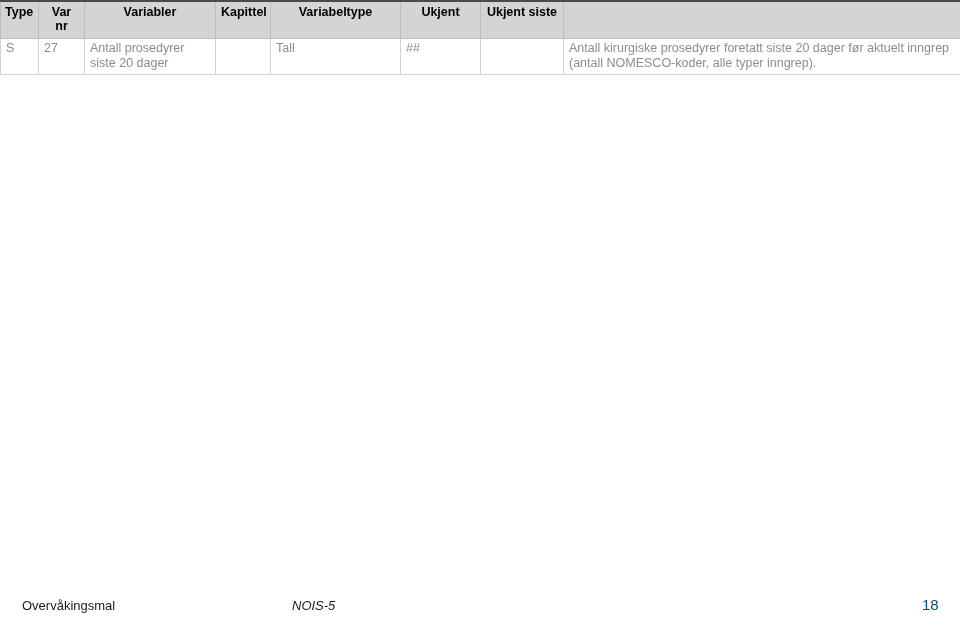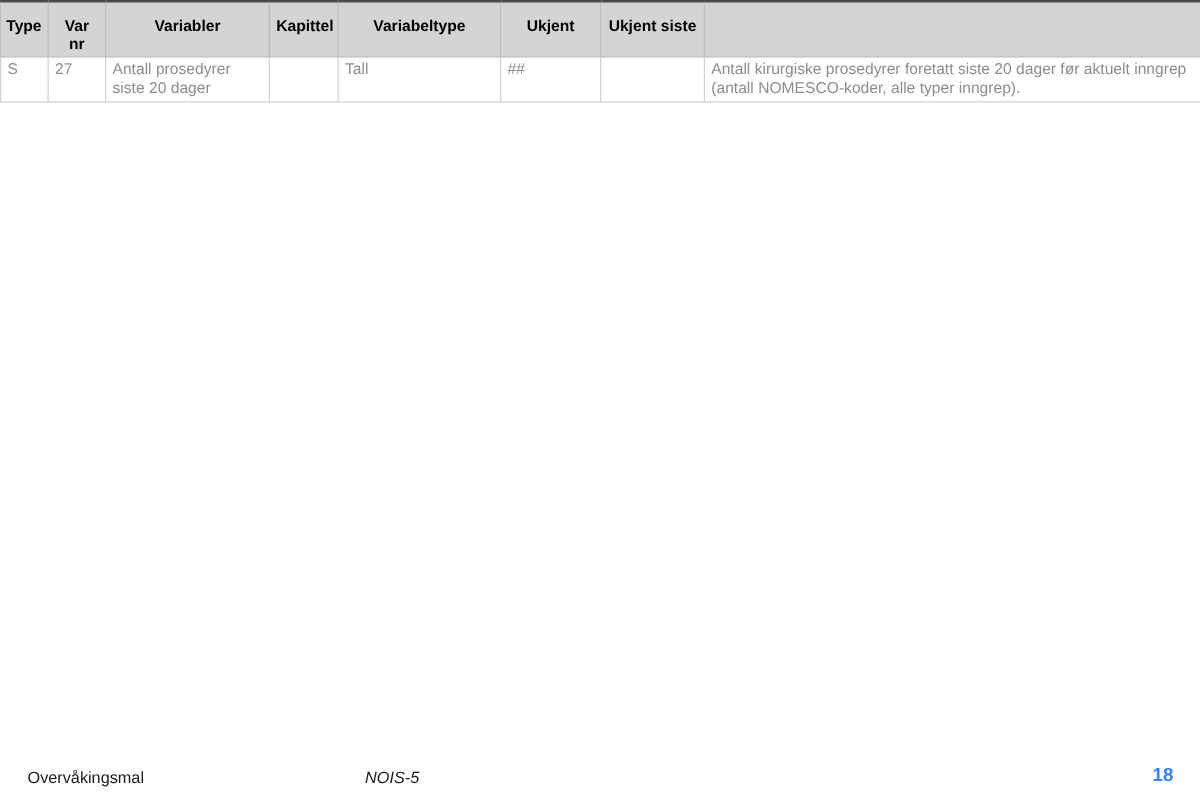--- a/index.html
+++ b/index.html
@@ -37,21 +37,21 @@
     color: #000000;
     font-size: 12.5px;
     font-weight: bold;
     line-height: 14px;
     text-align: center;
     height: 37px;
     border-top: 2px solid #4a4a4a;
     border-bottom: 1px solid #c2c2c2;
     border-left: 1px solid #bdbdbd;
     border-right: 1px solid #bdbdbd;
-    padding-top: 12px;
+    padding-top: 3px;
     margin-left: 47px;
   }
   #variable-table thead th.th-left {
     text-align: left;
     padding-left: 4px;
   }
   #variable-table tbody td {
     background: #ffffff;
     color: #8d8d8d;
     font-size: 12.5px;
@@ -65,21 +65,21 @@
   .c-kapittel  { width: 55px; }
   .c-vartype   { width: 130px; }
   .c-format    { width: 80px; }
   .c-ukjent    { width: 83px; }
   .c-beskrivelse { width: 397px; }
 
   
   #page-footer {
     position: absolute;
     left: 0;
-    top: 612px;
+    top: 596px;
     width: 960px;
     height: 22px;
     font-size: 13px;
     color: #1a1a1a;
   }
   #footer-left {
     position: absolute;
     left: 22px;
     top: 2px;
   }
@@ -87,22 +87,21 @@
     position: absolute;
     left: 292px;
     top: 2px;
     font-style: italic;
   }
   #footer-page-number {
     position: absolute;
     left: 922px;
     top: 0px;
     font-size: 15px;
-    color: #3b82f6;
-    font-weight: bold;
+    color: #0c4a6e;
   }
 </style>
 </head>
 <body>
 
 <table id="variable-table">
   <colgroup>
     <col class="c-type">
     <col class="c-varnr">
     <col class="c-variabler">

